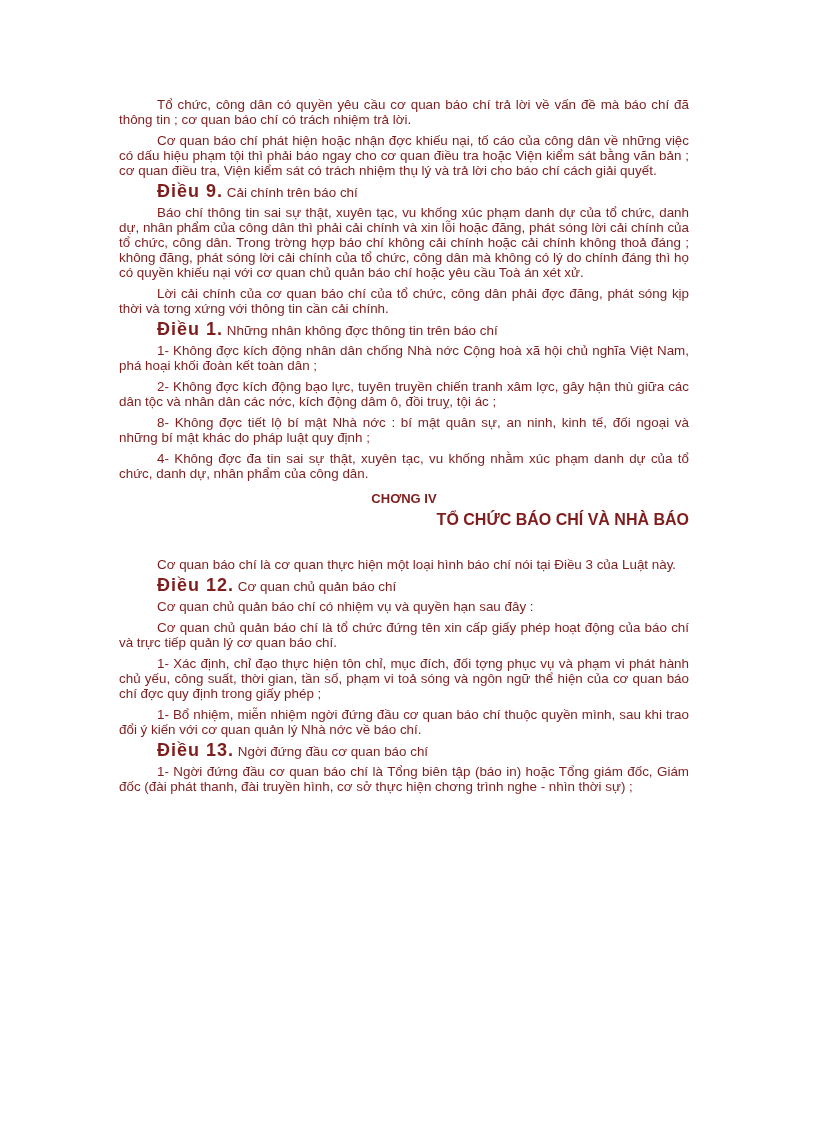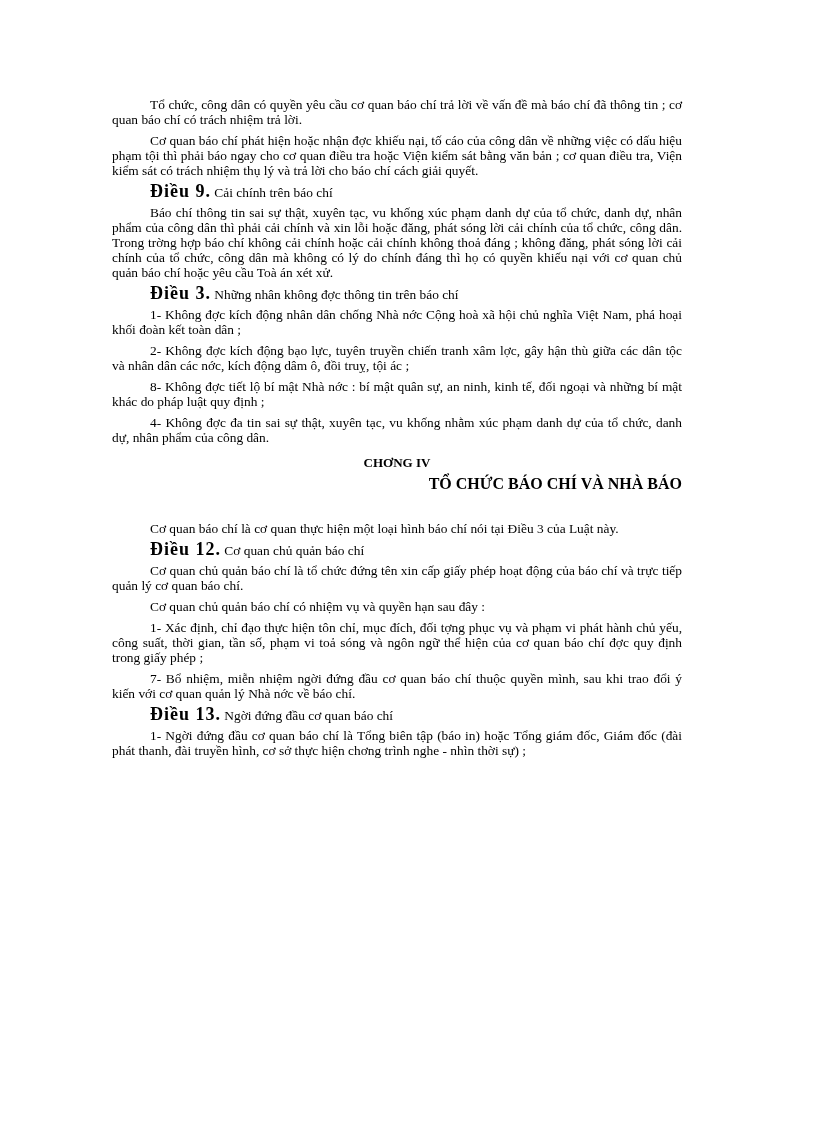--- a/index.html
+++ b/index.html
@@ -1,20 +1,20 @@
 <!DOCTYPE html>
 <html><head>
 <meta charset="utf-8">
 <style>
   html, body { margin: 0; padding: 0; background: #ffffff; }
   body { width: 816px; height: 1123px; position: relative; overflow: hidden; }
   .page {
-    position: absolute; left: 112px; top: 97px; width: 570px;
-    font-family: Liberation Serif, serif;
-    font-size: 13.4px; line-height: 15px; color: #000000;
+    position: absolute; left: 119px; top: 97px; width: 570px;
+    font-family: Liberation Sans, sans-serif;
+    font-size: 13.4px; line-height: 15px; color: #7f1d1d;
     text-align: justify;
   }
   .p { text-indent: 38px; margin: 0 0 6px 0; }
   .head { margin: 0 0 5px 0; text-indent: 38px; }
   .head .num { font-weight: bold; font-size: 18px; letter-spacing: 1px; }
   .head .title { font-size: 13.4px; }
   .chapter { text-align: center; font-weight: bold; font-size: 13px; margin: 10px 0 6px 0; }
   .chapter-sub { text-align: right; font-weight: bold; font-size: 16px; margin: 0 0 30px 0; }
 </style>
 </head>
@@ -22,42 +22,43 @@
 
 <div class="page">
   <p class="p">Tổ chức, công dân có quyền yêu cầu cơ quan báo chí trả lời về vấn đề mà báo chí đã thông tin ; cơ quan báo chí có trách nhiệm trả lời.</p>
   <p class="p">Cơ quan báo chí phát hiện hoặc nhận đợc  khiếu nại, tố cáo của công dân về những việc có dấu hiệu phạm tội thì phải báo ngay cho cơ quan điều tra hoặc Viện kiểm sát bằng văn bản ; cơ quan điều tra, Viện kiểm sát có trách nhiệm thụ lý và trả lời cho báo chí cách giải quyết.</p>
 
   <p class="head">
     <span class="num">Điều 9.</span>
     <span class="title">Cải chính trên báo chí</span>
   </p>
   <p class="p">Báo chí thông tin sai sự thật, xuyên tạc, vu khống xúc phạm danh dự của tổ chức, danh dự, nhân phẩm của công dân thì phải cải chính và xin lỗi hoặc đăng, phát sóng lời cải chính của tổ chức, công dân. Trong trờng  hợp báo chí không cải chính hoặc cải chính không thoả đáng ; không đăng, phát sóng lời cải chính của tổ chức, công dân mà không có lý do chính đáng thì họ có quyền khiếu nại với cơ quan chủ quản báo chí hoặc yêu cầu Toà án xét xử.</p>
+  <p class="p">Lời cải chính của cơ quan báo chí của tổ chức, công dân phải đợc  đăng, phát sóng kịp thời và tơng  xứng với thông tin cần cải chính.</p>
 
   <p class="head">
-    <span class="num">Điều 3.</span>
+    <span class="num">Điều 1.</span>
     <span class="title">Những nhân không đợc  thông tin trên báo chí</span>
   </p>
   <p class="p">1- Không đợc  kích động nhân dân chống Nhà nớc  Cộng hoà xã hội chủ nghĩa Việt Nam, phá hoại khối đoàn kết toàn dân ;</p>
   <p class="p">2- Không đợc  kích động bạo lực, tuyên truyền chiến tranh xâm lợc,  gây hận thù giữa các dân tộc và nhân dân các nớc,  kích động dâm ô, đồi truỵ, tội ác ;</p>
   <p class="p">8- Không đợc  tiết lộ bí mật Nhà nớc  : bí mật quân sự, an ninh, kinh tế, đối ngoại và những bí mật khác do pháp luật quy định ;</p>
   <p class="p">4- Không đợc  đa  tin sai sự thật, xuyên tạc, vu khống nhằm xúc phạm danh dự của tổ chức, danh dự, nhân phẩm của công dân.</p>
 
   <div class="chapter">CHƠNG   IV</div>
   <div class="chapter-sub">TỔ CHỨC BÁO CHÍ VÀ NHÀ BÁO</div>
 
   <p class="p">Cơ quan báo chí là cơ quan thực hiện một loại hình báo chí nói tại Điều 3 của Luật này.</p>
 
   <p class="head">
     <span class="num">Điều 12.</span>
     <span class="title">Cơ quan chủ quản báo chí</span>
   </p>
+  <p class="p">Cơ quan chủ quản báo chí có nhiệm vụ và quyền hạn sau đây :</p>
   <p class="p">Cơ quan chủ quản báo chí là tổ chức đứng tên xin cấp giấy phép hoạt động của báo chí và trực tiếp quản lý cơ quan báo chí.</p>
-  <p class="p">Cơ quan chủ quản báo chí có nhiệm vụ và quyền hạn sau đây :</p>
   <p class="p">1- Xác định, chỉ đạo thực hiện tôn chỉ, mục đích, đối tợng  phục vụ và phạm vi phát hành chủ yếu, công suất, thời gian, tần số, phạm vi toả sóng và ngôn ngữ thể hiện của cơ quan báo chí đợc  quy định trong giấy phép ;</p>
-  <p class="p">7- Bổ nhiệm, miễn nhiệm ngời  đứng đầu cơ quan báo chí thuộc quyền mình, sau khi trao đổi ý kiến với cơ quan quản lý Nhà nớc  về báo chí.</p>
+  <p class="p">1- Bổ nhiệm, miễn nhiệm ngời  đứng đầu cơ quan báo chí thuộc quyền mình, sau khi trao đổi ý kiến với cơ quan quản lý Nhà nớc  về báo chí.</p>
 
   <p class="head">
     <span class="num">Điều 13.</span>
     <span class="title">Ngời  đứng đầu cơ quan báo chí</span>
   </p>
   <p class="p">1- Ngời  đứng đầu cơ quan báo chí là Tổng biên tập (báo in) hoặc Tổng giám đốc, Giám đốc (đài phát thanh, đài truyền hình, cơ sở thực hiện chơng  trình nghe - nhìn thời sự) ;</p>
 </div>
 
 </body></html>

